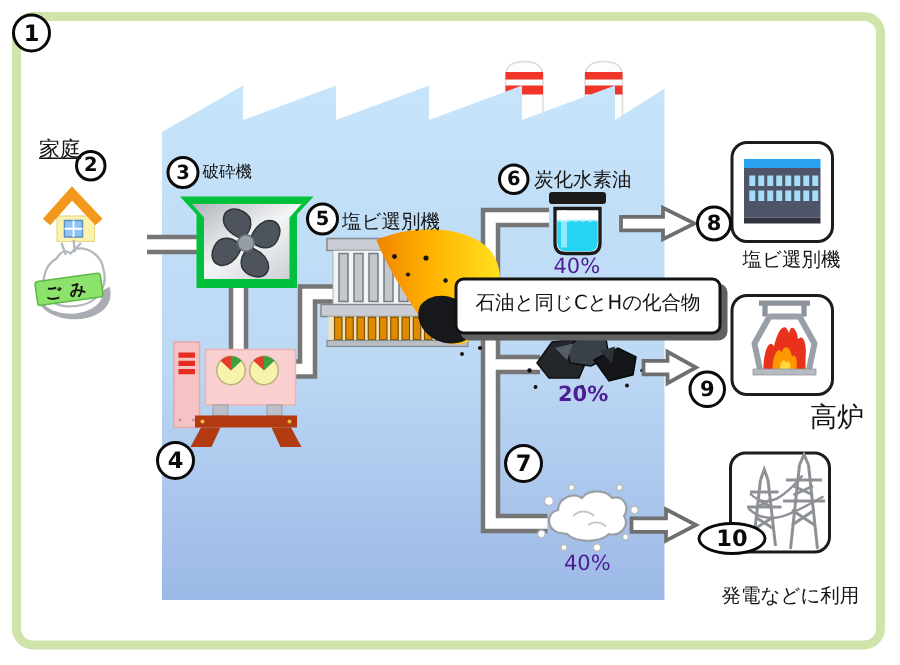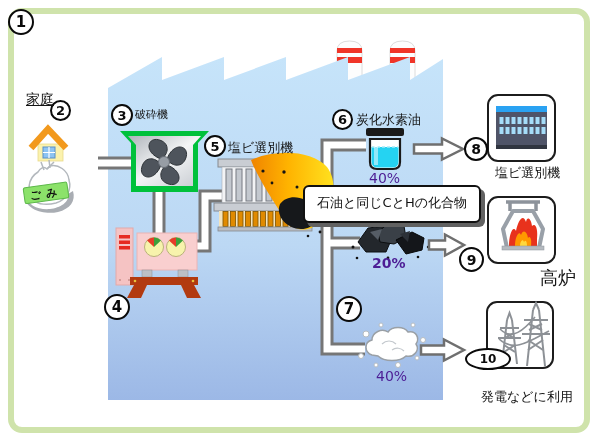--- a/index.html
+++ b/index.html
@@ -271,21 +271,21 @@
 
   <div class="badge" style="left:8px;top:9px;width:26px;height:26px;font-size:15px;">1</div>
   <div class="badge" style="left:50px;top:100px;width:21px;height:21px;font-size:13px;">2</div>
   <div class="badge" style="left:111px;top:104px;width:22px;height:22px;font-size:13px;">3</div>
   <div class="badge" style="left:104px;top:294px;width:26px;height:26px;font-size:15px;">4</div>
   <div class="badge" style="left:204px;top:135px;width:22px;height:22px;font-size:13px;">5</div>
   <div class="badge" style="left:332px;top:109px;width:21px;height:21px;font-size:13px;">6</div>
   <div class="badge" style="left:336px;top:296px;width:26px;height:26px;font-size:15px;">7</div>
   <div class="badge" style="left:464px;top:137px;width:24px;height:24px;font-size:14px;">8</div>
   <div class="badge" style="left:459px;top:247px;width:25px;height:25px;font-size:14px;">9</div>
-  <div class="badge" style="left:465px;top:348px;width:46px;height:22px;font-size:12px;">10</div>
+  <div class="badge" style="left:465px;top:348px;width:46px;height:22px;font-size:15px;">10</div>
 
   <div class="lbl" style="left:26px;top:91px;font-size:14px;text-decoration:underline;">家庭</div>
   <div class="lbl" style="left:135px;top:107px;font-size:11px;">破砕機</div>
   <div class="lbl" style="left:228px;top:139px;font-size:13px;">塩ビ選別機</div>
   <div class="lbl" style="left:356px;top:111px;font-size:13px;">炭化水素油</div>
   <div class="pct" style="left:369px;top:170px;">40%</div>
   <div class="pct" style="left:372px;top:255px;font-weight:bold;">20%</div>
   <div class="pct" style="left:376px;top:368px;">40%</div>
   <div class="lbl" style="left:495px;top:164px;font-size:13px;">塩ビ選別機</div>
   <div class="lbl" style="left:508px;top:266px;font-size:18px;margin-left:32px;">高炉</div>

